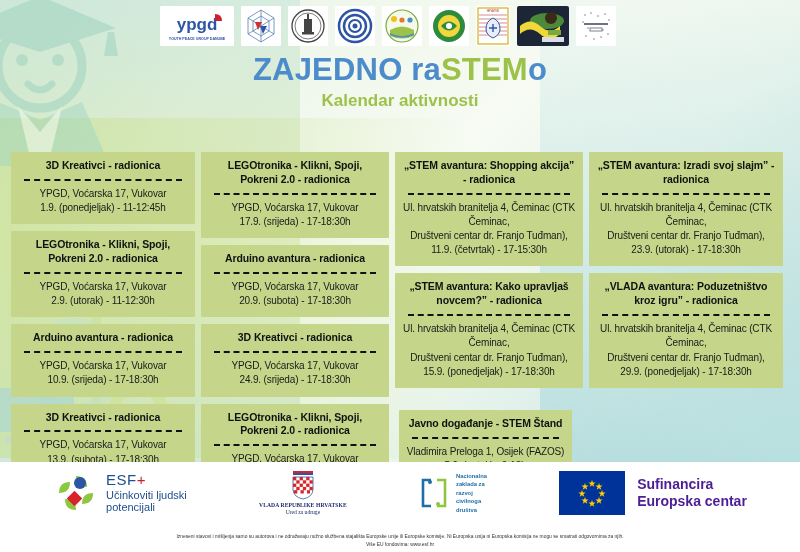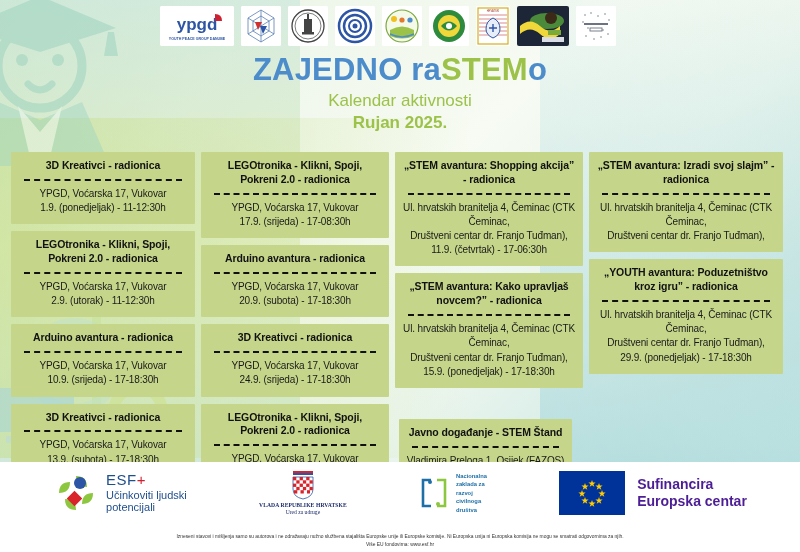--- a/index.html
+++ b/index.html
@@ -78,21 +78,21 @@
   }
 
   
   .title-wrap { position: absolute; left: 0; top: 54px; width: 800px; text-align: center; }
   .title-main {
     font-size: 31px; font-weight: bold; letter-spacing: .2px; line-height: 1.06;
   }
   .t-blue { color: #4d8ccb; }
   .t-green { color: #9cc24a; }
   .title-sub {
-    font-size: 17px; font-weight: normal; color: #9cc24a; line-height: 1.3; margin-top: 3px;
+    font-size: 17px; font-weight: bold; color: #9cc24a; line-height: 1.3; margin-top: 3px;
   }
   .title-sub2 {
     font-size: 17px; font-weight: bold; color: #9cc24a; line-height: 1.3;
   }
 
   
   .grid {
     position: absolute; left: 3px; top: 152px; width: 800px; height: 300px;
     display: flex; gap: 6px; padding: 0 8px;
   }
@@ -298,31 +298,30 @@
         <rect x="8" y="17" width="24" height="2" fill="#6b7480"></rect>
         <rect x="14" y="22" width="12" height="3" fill="none" stroke="#6b7480" stroke-width=".9"></rect>
       </svg>
     </div>
 
   </div>
 
   <div class="title-wrap">
     <div class="title-main"><span class="t-blue">ZAJEDNO ra</span><span class="t-green">STEM</span><span class="t-blue">o</span></div>
     <div class="title-sub">Kalendar aktivnosti</div>
-    <div class="title-sub2">Rujan 2025.</div>
   </div>
 
   <div class="grid">
 
     <div class="col col-1">
       <div class="card">
         <div class="card-title">3D Kreativci - radionica</div>
         <div class="dash"></div>
         <div class="card-line">YPGD, Voćarska 17, Vukovar</div>
-        <div class="card-line">1.9. (ponedjeljak) - 11-12:30h</div>
+        <div class="card-line">1.9. (ponedjeljak) - 11-12:45h</div>
       </div>
       <div class="card">
         <div class="card-title">LEGOtronika - Klikni, Spoji, Pokreni 2.0 - radionica</div>
         <div class="dash"></div>
         <div class="card-line">YPGD, Voćarska 17, Vukovar</div>
         <div class="card-line">2.9. (utorak) - 11-12:30h</div>
       </div>
       <div class="card">
         <div class="card-title">Arduino avantura - radionica</div>
         <div class="dash"></div>
@@ -335,21 +334,21 @@
         <div class="card-line">YPGD, Voćarska 17, Vukovar</div>
         <div class="card-line">13.9. (subota) - 17-18:30h</div>
       </div>
     </div>
 
     <div class="col col-2">
       <div class="card">
         <div class="card-title">LEGOtronika - Klikni, Spoji, Pokreni 2.0 - radionica</div>
         <div class="dash"></div>
         <div class="card-line">YPGD, Voćarska 17, Vukovar</div>
-        <div class="card-line">17.9. (srijeda) - 17-08:30h</div>
+        <div class="card-line">17.9. (srijeda) - 17-18:30h</div>
       </div>
       <div class="card">
         <div class="card-title">Arduino avantura - radionica</div>
         <div class="dash"></div>
         <div class="card-line">YPGD, Voćarska 17, Vukovar</div>
         <div class="card-line">20.9. (subota) - 17-18:30h</div>
       </div>
       <div class="card">
         <div class="card-title">3D Kreativci - radionica</div>
         <div class="dash"></div>
@@ -363,49 +362,50 @@
         <div class="card-line">27.9. (subota) - 17-18:30h</div>
       </div>
     </div>
 
     <div class="col col-3">
       <div class="card">
         <div class="card-title">„STEM avantura: Shopping akcija” - radionica</div>
         <div class="dash"></div>
         <div class="card-line">Ul. hrvatskih branitelja 4, Čeminac (CTK Čeminac,</div>
         <div class="card-line">Društveni centar dr. Franjo Tuđman),</div>
-        <div class="card-line">11.9. (četvrtak) - 17-06:30h</div>
+        <div class="card-line">11.9. (četvrtak) - 17-15:30h</div>
       </div>
       <div class="card">
         <div class="card-title">„STEM avantura: Kako upravljaš novcem?” - radionica</div>
         <div class="dash"></div>
         <div class="card-line">Ul. hrvatskih branitelja 4, Čeminac (CTK Čeminac,</div>
         <div class="card-line">Društveni centar dr. Franjo Tuđman),</div>
         <div class="card-line">15.9. (ponedjeljak) - 17-18:30h</div>
       </div>
 
       <div class="spacer-flex"></div>
 
-      <div class="card" style="margin-top:17px; width:173px; margin-left:4px;">
+      <div class="card" style="margin-top:8px; width:173px; margin-left:4px;">
         <div class="card-title">Javno događanje - STEM Štand</div>
         <div class="dash"></div>
         <div class="card-line">Vladimira Preloga 1, Osijek (FAZOS)</div>
         <div class="card-line">5.9. (petak) - 9-13h</div>
       </div>
     </div>
 
     <div class="col col-4">
       <div class="card">
         <div class="card-title">„STEM avantura: Izradi svoj slajm” - radionica</div>
         <div class="dash"></div>
         <div class="card-line">Ul. hrvatskih branitelja 4, Čeminac (CTK Čeminac,</div>
         <div class="card-line">Društveni centar dr. Franjo Tuđman),</div>
-      </div>
-      <div class="card">
-        <div class="card-title">„YOUTH avantura: Poduzetništvo kroz igru” - radionica</div>
+        <div class="card-line">23.9. (utorak) - 17-18:30h</div>
+      </div>
+      <div class="card">
+        <div class="card-title">„VLADA avantura: Poduzetništvo kroz igru” - radionica</div>
         <div class="dash"></div>
         <div class="card-line">Ul. hrvatskih branitelja 4, Čeminac (CTK Čeminac,</div>
         <div class="card-line">Društveni centar dr. Franjo Tuđman),</div>
         <div class="card-line">29.9. (ponedjeljak) - 17-18:30h</div>
       </div>
     </div>
 
   </div>
 
   <div class="footer">

